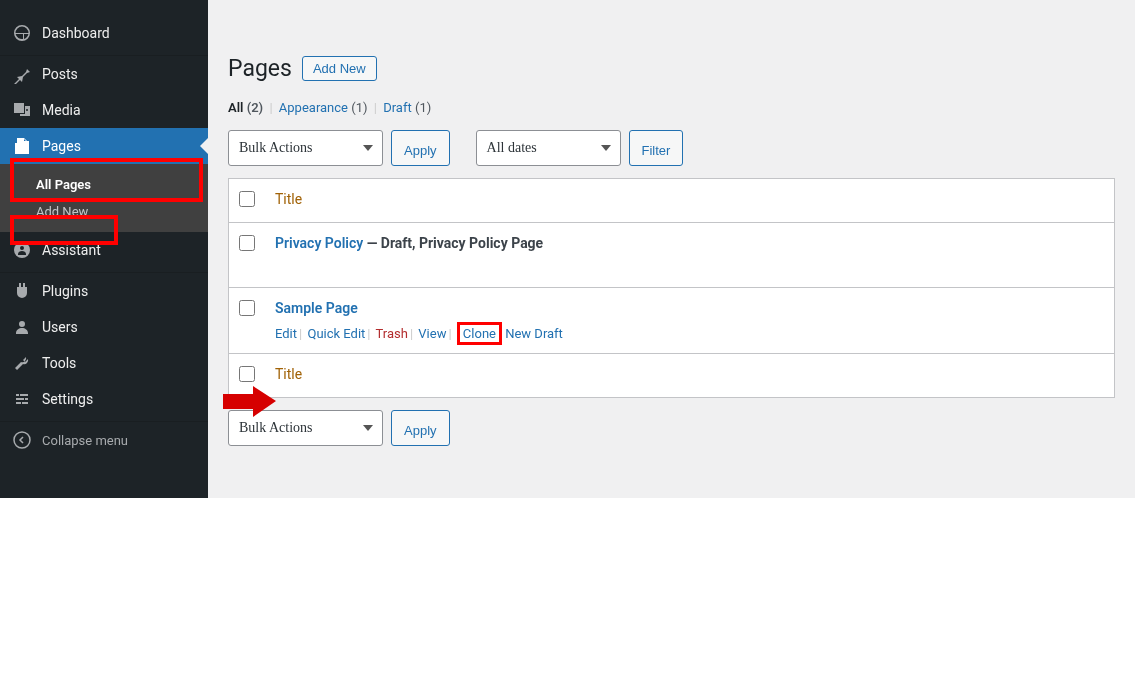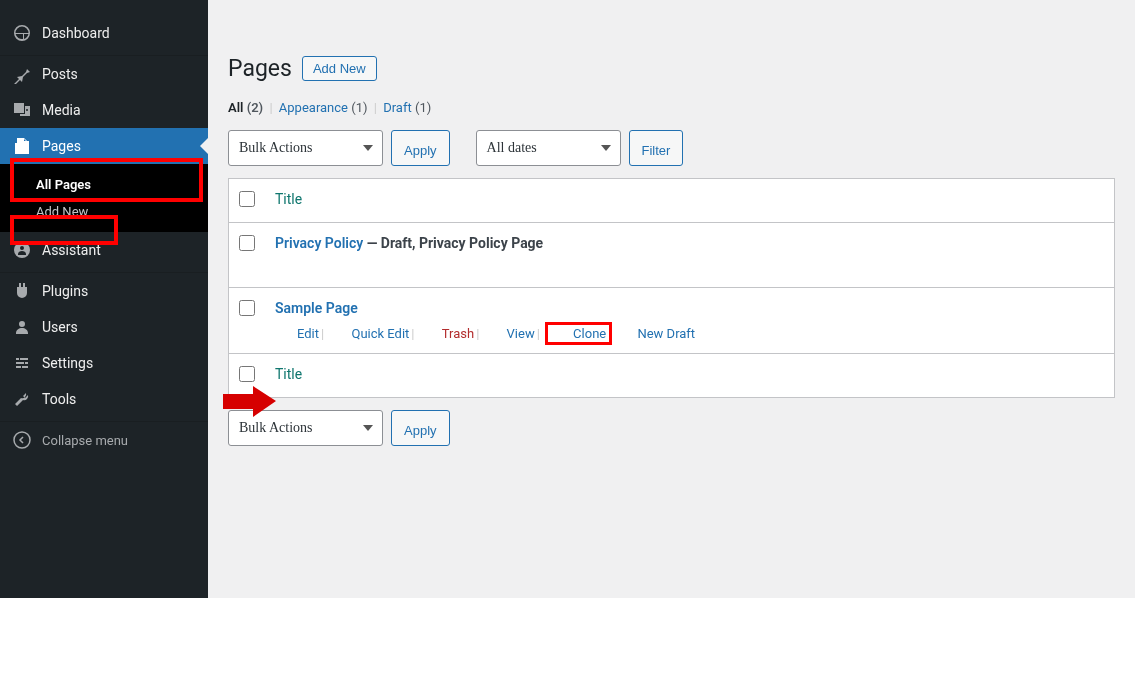--- a/index.html
+++ b/index.html
@@ -1,30 +1,30 @@
 <!DOCTYPE html>
 <html><head>
   <meta charset="utf-8">
   <style>
     * { margin: 0; padding: 0; box-sizing: border-box; }
     body { font-family: -apple-system, BlinkMacSystemFont, "Segoe UI", Roboto, sans-serif; font-size: 14px; color: #1d2327; background: #fff; }
-    .wrap { display: flex; width: 1135px; height: 598px; position: relative; }
+    .wrap { display: flex; width: 1135px; height: 498px; position: relative; }
     
     
     .sidebar { width: 208px; background: #1d2327; color: #fff; flex-shrink: 0; padding-top: 15px; position: relative; }
     .sidebar-item { display: flex; align-items: center; padding: 8px 12px; color: #eee; cursor: pointer; font-size: 14px; line-height: 1.3; }
     .sidebar-item .icon { width: 20px; height: 20px; margin-right: 10px; display: inline-flex; align-items: center; justify-content: center; }
     .sidebar-item .icon svg { fill: #a7aaad; width: 20px; height: 20px; }
     .sidebar-item.active { background: #2271b1; color: #fff; position: relative; }
     .sidebar-item.active .icon svg { fill: #fff; }
     .sidebar-item.active::after {
       content: ''; position: absolute; right: 0; top: 50%; transform: translateY(-50%);
       border: 8px solid transparent; border-right-color: #f0f0f1;
     }
-    .submenu { background: #000000; padding: 7px 0; }
+    .submenu { background: #404040; padding: 7px 0; }
     .submenu-item { padding: 6px 12px 6px 36px; font-size: 13px; color: #c3c4c7; cursor: pointer; }
     .submenu-item.current { color: #fff; font-weight: 600; }
     .sidebar-sep { height: 5px; border-bottom: 1px solid #0c0c0c33; margin: 0; }
     .collapse { display: flex; align-items: center; padding: 8px 12px; color: #a7aaad; cursor: pointer; font-size: 13px; }
     .collapse .icon { width: 20px; height: 20px; margin-right: 10px; display:inline-flex; align-items:center; justify-content:center;}
     .collapse .icon svg { fill: #a7aaad; width:20px; height:20px;}
     
     
     .hl-pages { position:absolute; left:10px; top:158px; width:193px; height:44px; border:4px solid #ff0000; pointer-events:none; }
     .hl-allpages { position:absolute; left:10px; top:215px; width:108px; height:30px; border:4px solid #ff0000; pointer-events:none; }
@@ -46,25 +46,25 @@
     .select-wrap { position: relative; display:inline-block;}
     .select-wrap::after{ content:''; position:absolute; right:10px; top:50%; width:0;height:0; border-left:5px solid transparent; border-right:5px solid transparent; border-top:6px solid #555; transform: translateY(-50%); pointer-events:none;}
     .btn-sec { border: 1px solid #2271b1; color: #2271b1; background: #f6f7f7; padding: 12px 12px; height: 36px; font-size: 13px; border-radius: 3px; cursor: pointer; }
     
     .table { width: 100%; border: 1px solid #c3c4c7; border-collapse: collapse; background: #fff; }
     .table th, .table td { text-align: left; padding: 12px 10px; border-bottom: 1px solid #c3c4c7; vertical-align: top; }
     .table th { font-weight: 400; }
     .table tfoot th, .table tfoot td { border-bottom: none; border-top: 1px solid #c3c4c7;}
     .cb { width: 30px; text-align: center; }
     .cb input { width: 16px; height: 16px; border: 1px solid #8c8f94; border-radius: 4px; }
-    .col-title a { color: #0f766e; text-decoration: none; font-size: 14px; }
+    .col-title a { color: #a16207; text-decoration: none; font-size: 14px; }
     .row-title { color: #2271b1; font-weight: 600; font-size: 14px; text-decoration: none;}
     .post-state { color: #3c434a; font-weight: 700; font-size: 14px; text-align: center;}
     .row-actions { margin-top: 10px; font-size: 13px; }
-    .row-actions a { color: #2271b1; text-decoration: none; margin-left: 22px; }
+    .row-actions a { color: #2271b1; text-decoration: none; }
     .row-actions .trash a { color: #b32d2e; }
     .row-actions .sep { color: #ccc; padding: 0 2px; }
     .hl-clone { border: 3px solid #ff0000; padding: 1px 3px; }
     
     .arrow-annot { position: absolute; left: 218px; top: 384px; width: 60px; height: 35px; pointer-events:none;}
     
     .tablenav.bottom { margin-top: 12px;}
   </style>
 </head>
 <body>
@@ -130,32 +130,32 @@
       <span class="icon">
           <svg viewBox="0 0 20 20">
             <path d="M10 4a3 3 0 100 6 3 3 0 000-6zm-6 12c0-3 3-5 6-5s6 2 6 5v1H4z"></path>
           </svg>
         </span>
       <span>Users</span>
     </div>
     <div class="sidebar-item">
       <span class="icon">
           <svg viewBox="0 0 20 20">
+            <path d="M14 4a4 4 0 01-5 5l-6 6 2 2 6-6a4 4 0 005-5l-3 3-2-2z"></path>
+          </svg>
+        </span>
+      <span>Tools</span>
+    </div>
+    <div class="sidebar-item">
+      <span class="icon">
+          <svg viewBox="0 0 20 20">
             <path d="M4 5h3v2H4zm4 0h8v2H8zM4 9h8v2H4zm9 0h3v2h-3zM4 13h5v2H4zm6 0h6v2h-6z"></path>
           </svg>
         </span>
       <span>Settings</span>
-    </div>
-    <div class="sidebar-item">
-      <span class="icon">
-          <svg viewBox="0 0 20 20">
-            <path d="M14 4a4 4 0 01-5 5l-6 6 2 2 6-6a4 4 0 005-5l-3 3-2-2z"></path>
-          </svg>
-        </span>
-      <span>Tools</span>
     </div>
     <div class="sidebar-sep"></div>
     <div class="collapse">
       <span class="icon">
           <svg viewBox="0 0 20 20">
             <circle cx="10" cy="10" r="8" fill="none" stroke="#a7aaad" stroke-width="1.5"></circle>
             <path d="M11 7l-3 3 3 3" fill="none" stroke="#a7aaad" stroke-width="1.5"></path>
           </svg>
         </span>
       <span>Collapse menu</span>

